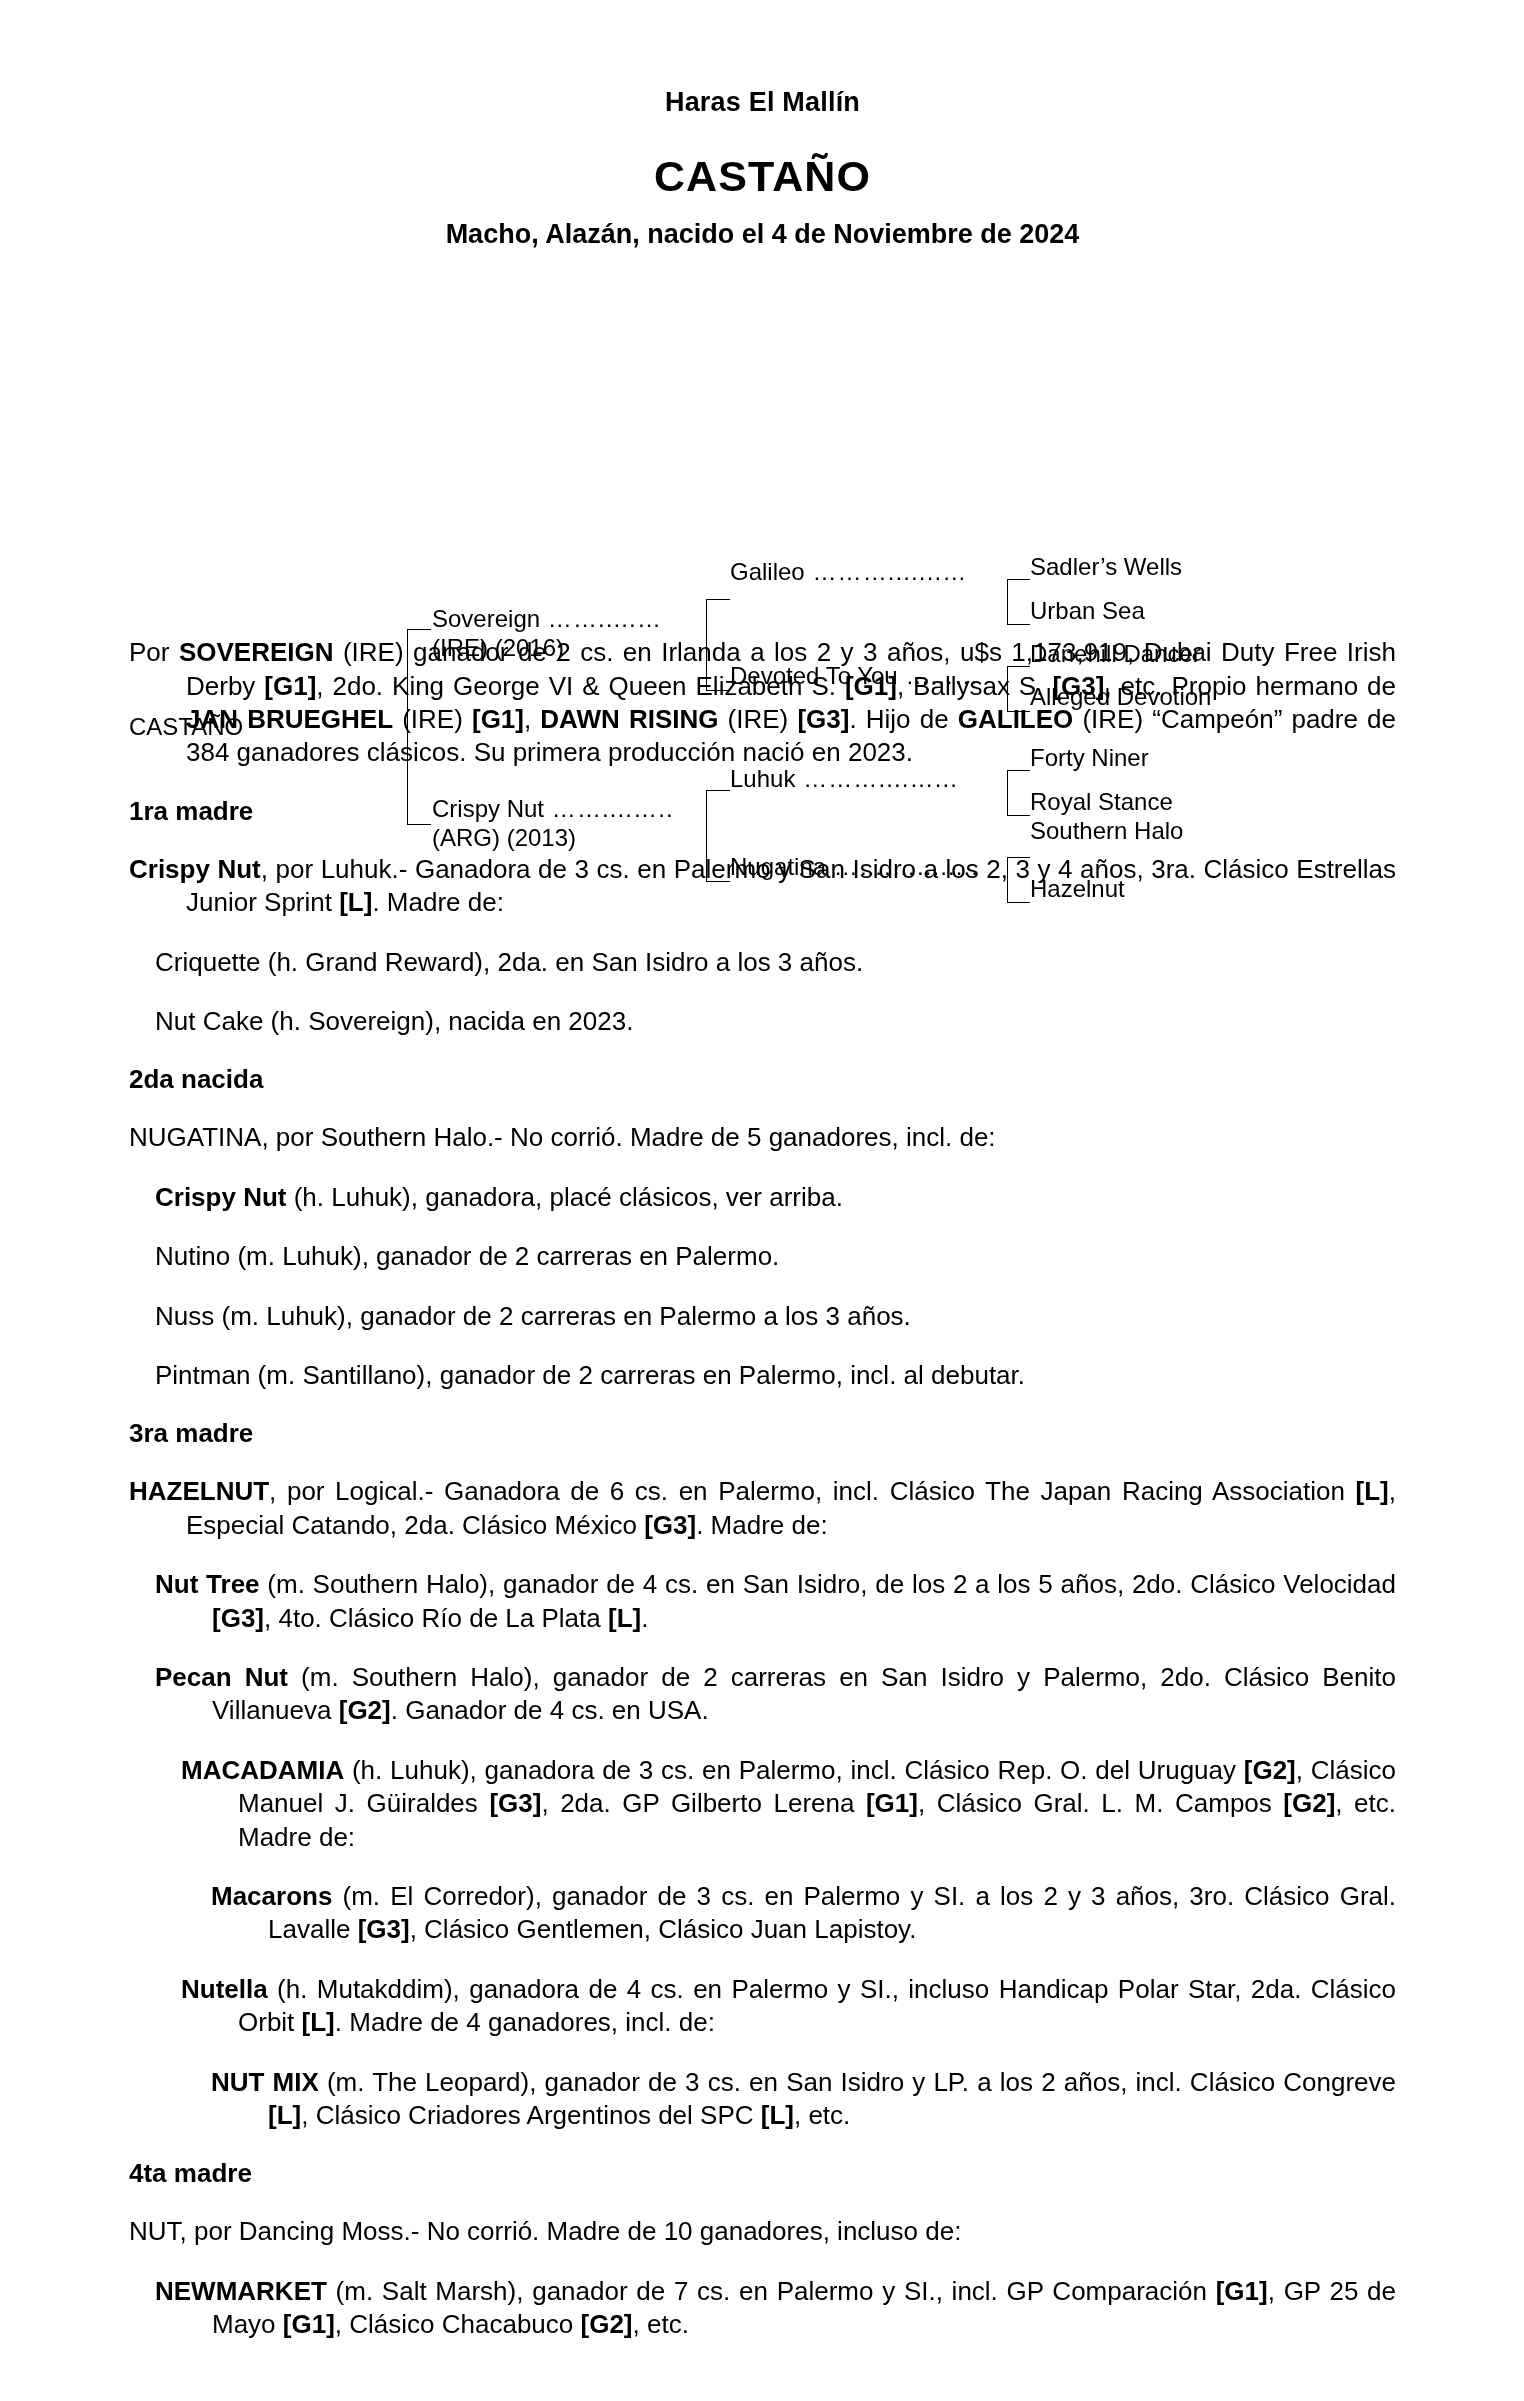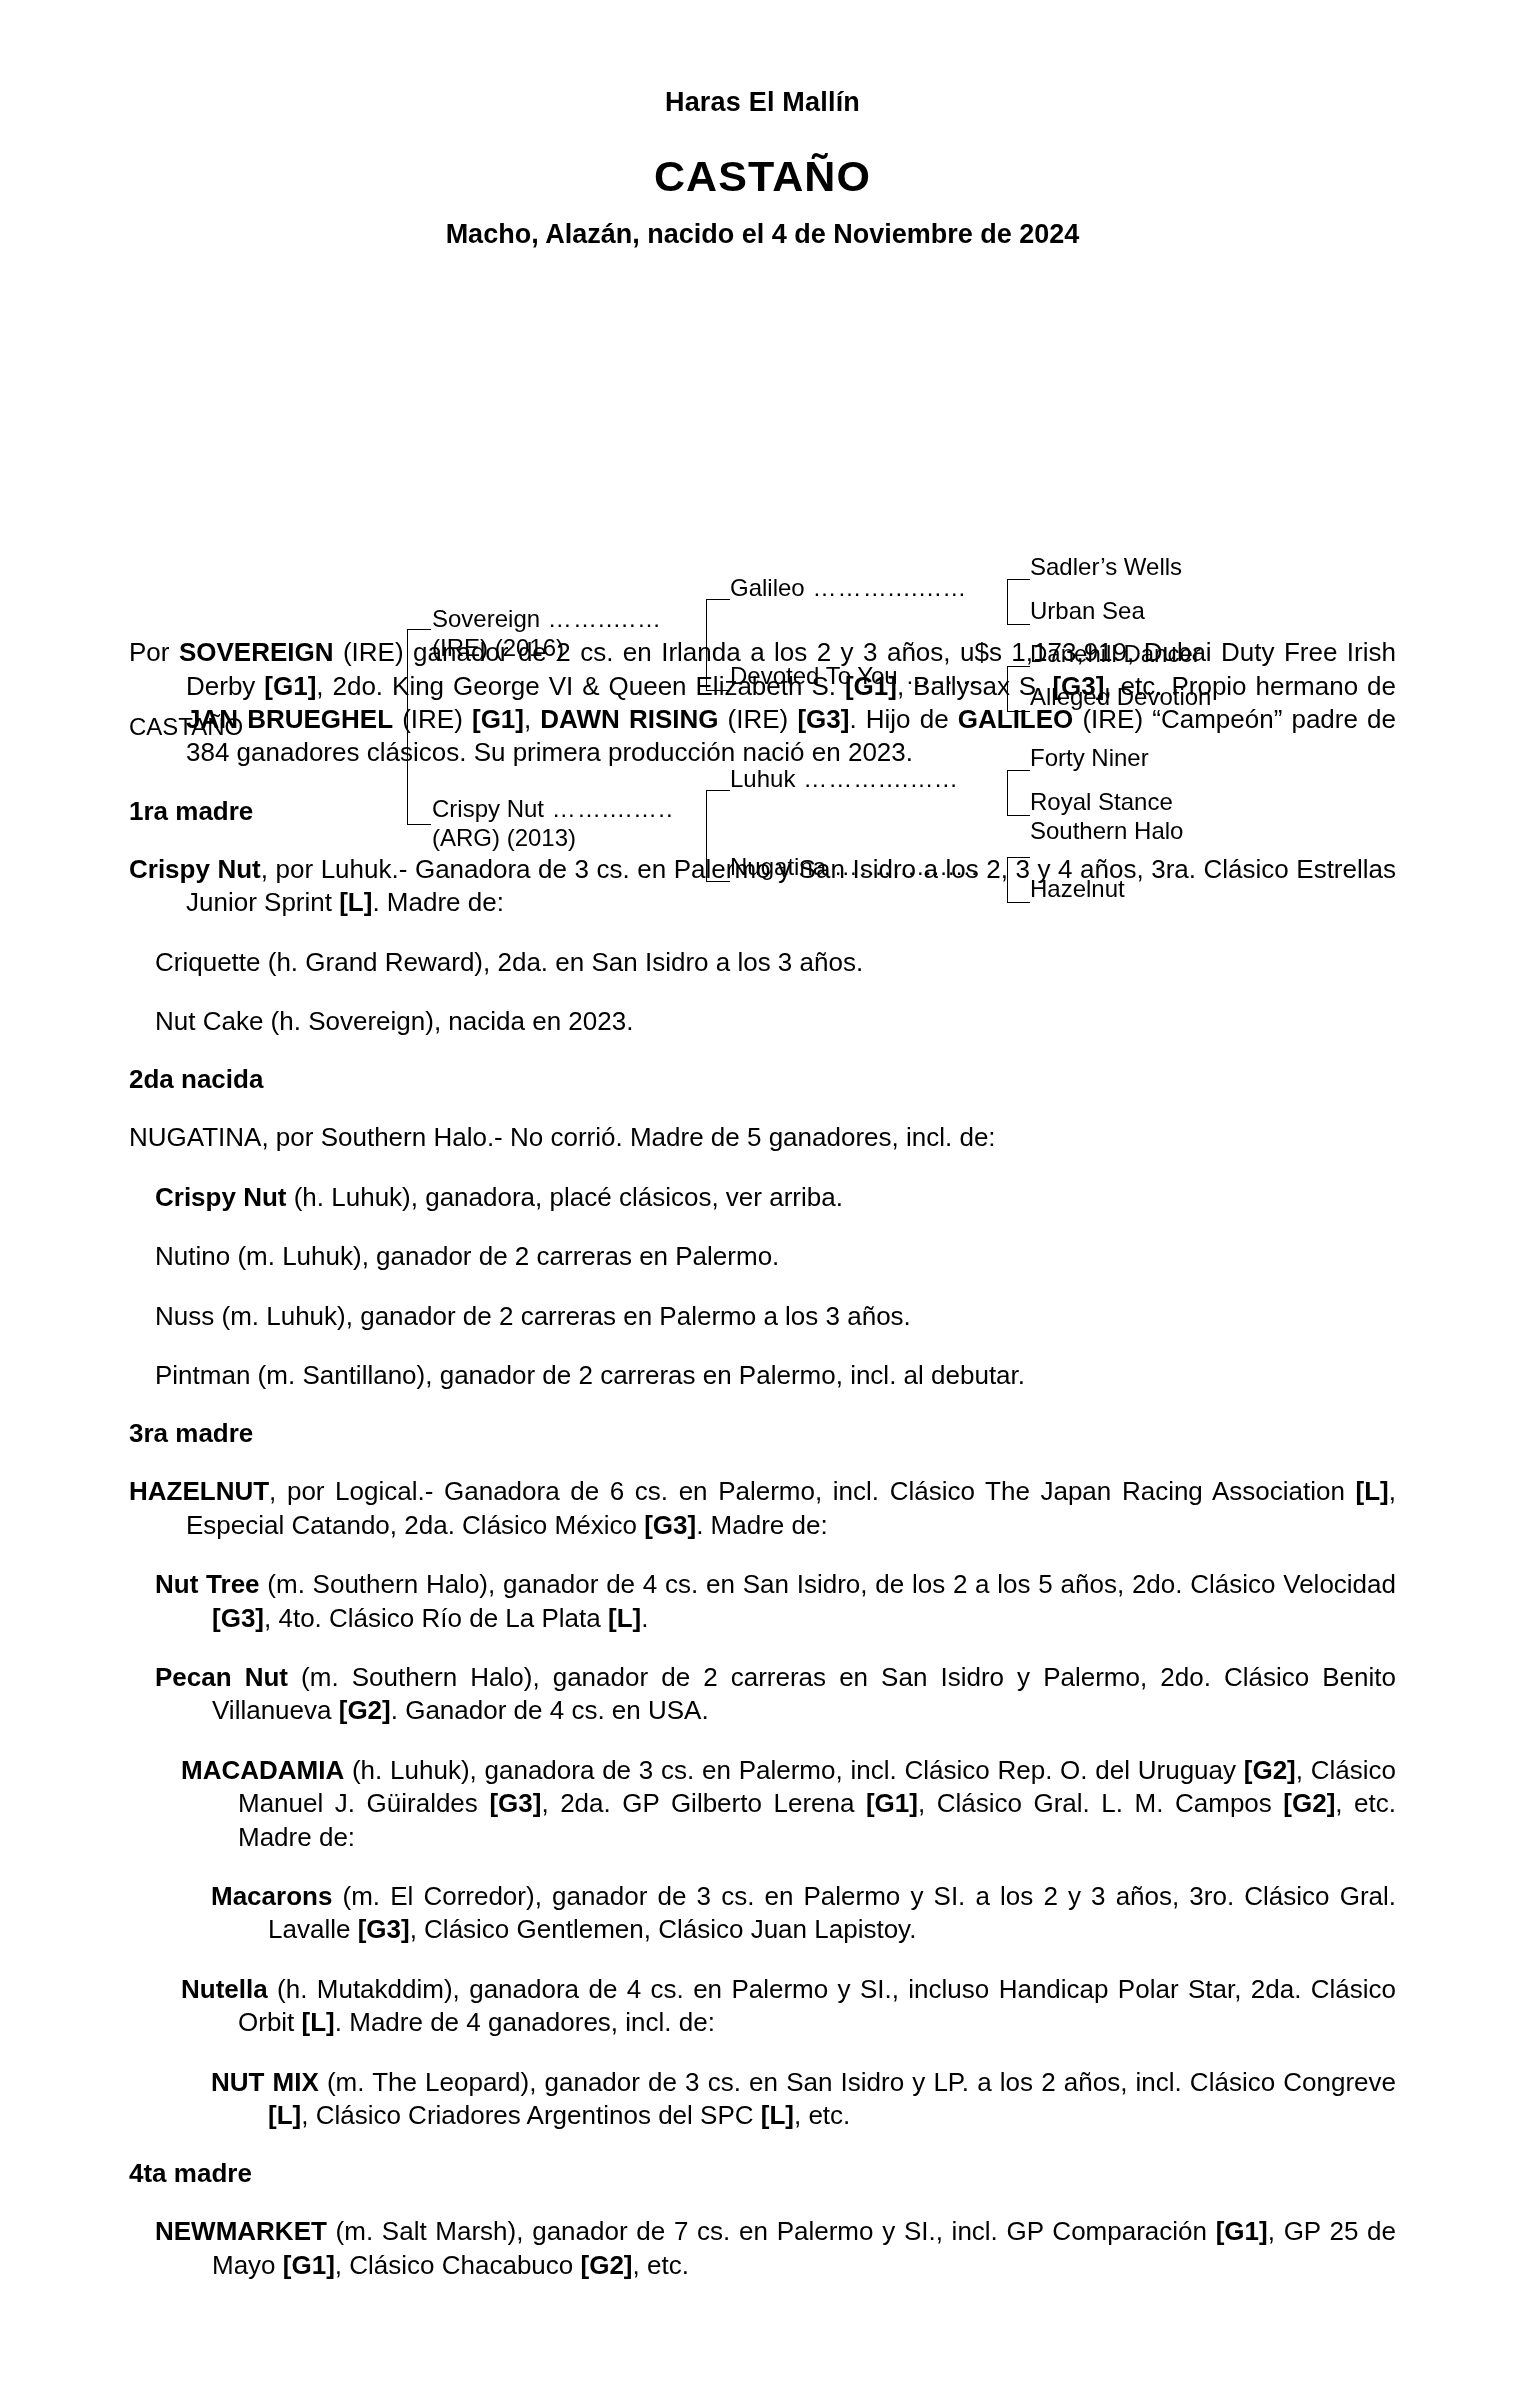--- a/index.html
+++ b/index.html
@@ -70,21 +70,21 @@
     box-sizing: border-box;
   }
   .dots { letter-spacing: 1.1px; }
 
   
   #root-name  { left: 129px;  top: 425px; }
   
   #g1-sire    { left: 432px;  top: 317px; }
   #g1-dam     { left: 432px;  top: 507px; }
   
-  #g2-a       { left: 730px;  top: 286px; }
+  #g2-a       { left: 730px;  top: 270px; }
   #g2-b       { left: 730px;  top: 374px; }
   #g2-c       { left: 730px;  top: 477px; }
   #g2-d       { left: 730px;  top: 565px; }
   
   #g3-a       { left: 1030px; top: 265px; }
   #g3-b       { left: 1030px; top: 309px; }
   #g3-c       { left: 1030px; top: 352px; }
   #g3-d       { left: 1030px; top: 395px; }
   #g3-e       { left: 1030px; top: 456px; }
   #g3-f       { left: 1030px; top: 500px; }
@@ -197,16 +197,17 @@
   <div class="section-head">3ra madre</div>
   <p class="entry lvl0"><b>HAZELNUT</b><span>, por Logical.- Ganadora de 6 cs. en Palermo, incl. Clásico The Japan Racing Association </span><b>[L]</b><span>, Especial Catando, 2da. Clásico México </span><b>[G3]</b><span>. Madre de:</span></p>
   <p class="entry lvl1"><b>Nut Tree</b><span> (m. Southern Halo), ganador de 4 cs. en San Isidro, de los 2 a los 5 años, 2do. Clásico Velocidad </span><b>[G3]</b><span>, 4to. Clásico Río de La Plata </span><b>[L]</b><span>.</span></p>
   <p class="entry lvl1"><b>Pecan Nut</b><span> (m. Southern Halo), ganador de 2 carreras en San Isidro y Palermo, 2do. Clásico Benito Villanueva </span><b>[G2]</b><span>. Ganador de 4 cs. en USA.</span></p>
   <p class="entry lvl2"><b>MACADAMIA</b><span> (h. Luhuk), ganadora de 3 cs. en Palermo, incl. Clásico Rep. O. del Uruguay </span><b>[G2]</b><span>, Clásico Manuel J. Güiraldes </span><b>[G3]</b><span>, 2da. GP Gilberto Lerena </span><b>[G1]</b><span>, Clásico Gral. L. M. Campos </span><b>[G2]</b><span>, etc. Madre de:</span></p>
   <p class="entry lvl3"><b>Macarons</b><span> (m. El Corredor), ganador de 3 cs. en Palermo y SI. a los 2 y 3 años, 3ro. Clásico Gral. Lavalle </span><b>[G3]</b><span>, Clásico Gentlemen, Clásico Juan Lapistoy.</span></p>
   <p class="entry lvl2"><b>Nutella</b><span> (h. Mutakddim), ganadora de 4 cs. en Palermo y SI., incluso Handicap Polar Star, 2da. Clásico Orbit </span><b>[L]</b><span>. Madre de 4 ganadores, incl. de:</span></p>
   <p class="entry lvl3"><b>NUT MIX</b><span> (m. The Leopard), ganador de 3 cs. en San Isidro y LP. a los 2 años, incl. Clásico Congreve </span><b>[L]</b><span>, Clásico Criadores Argentinos del SPC </span><b>[L]</b><span>, etc.</span></p>
 
   <div class="section-head">4ta madre</div>
+  <p class="entry lvl0 nojust"><span>NUT</span><span>, por Dancing Moss.- No corrió. Madre de 10 ganadores, incluso de:</span></p>
   <p class="entry lvl1"><b>NEWMARKET</b><span> (m. Salt Marsh), ganador de 7 cs. en Palermo y SI., incl. GP Comparación </span><b>[G1]</b><span>, GP 25 de Mayo </span><b>[G1]</b><span>, Clásico Chacabuco </span><b>[G2]</b><span>, etc.</span></p>
 
 </div>
 
 
 </body></html>

